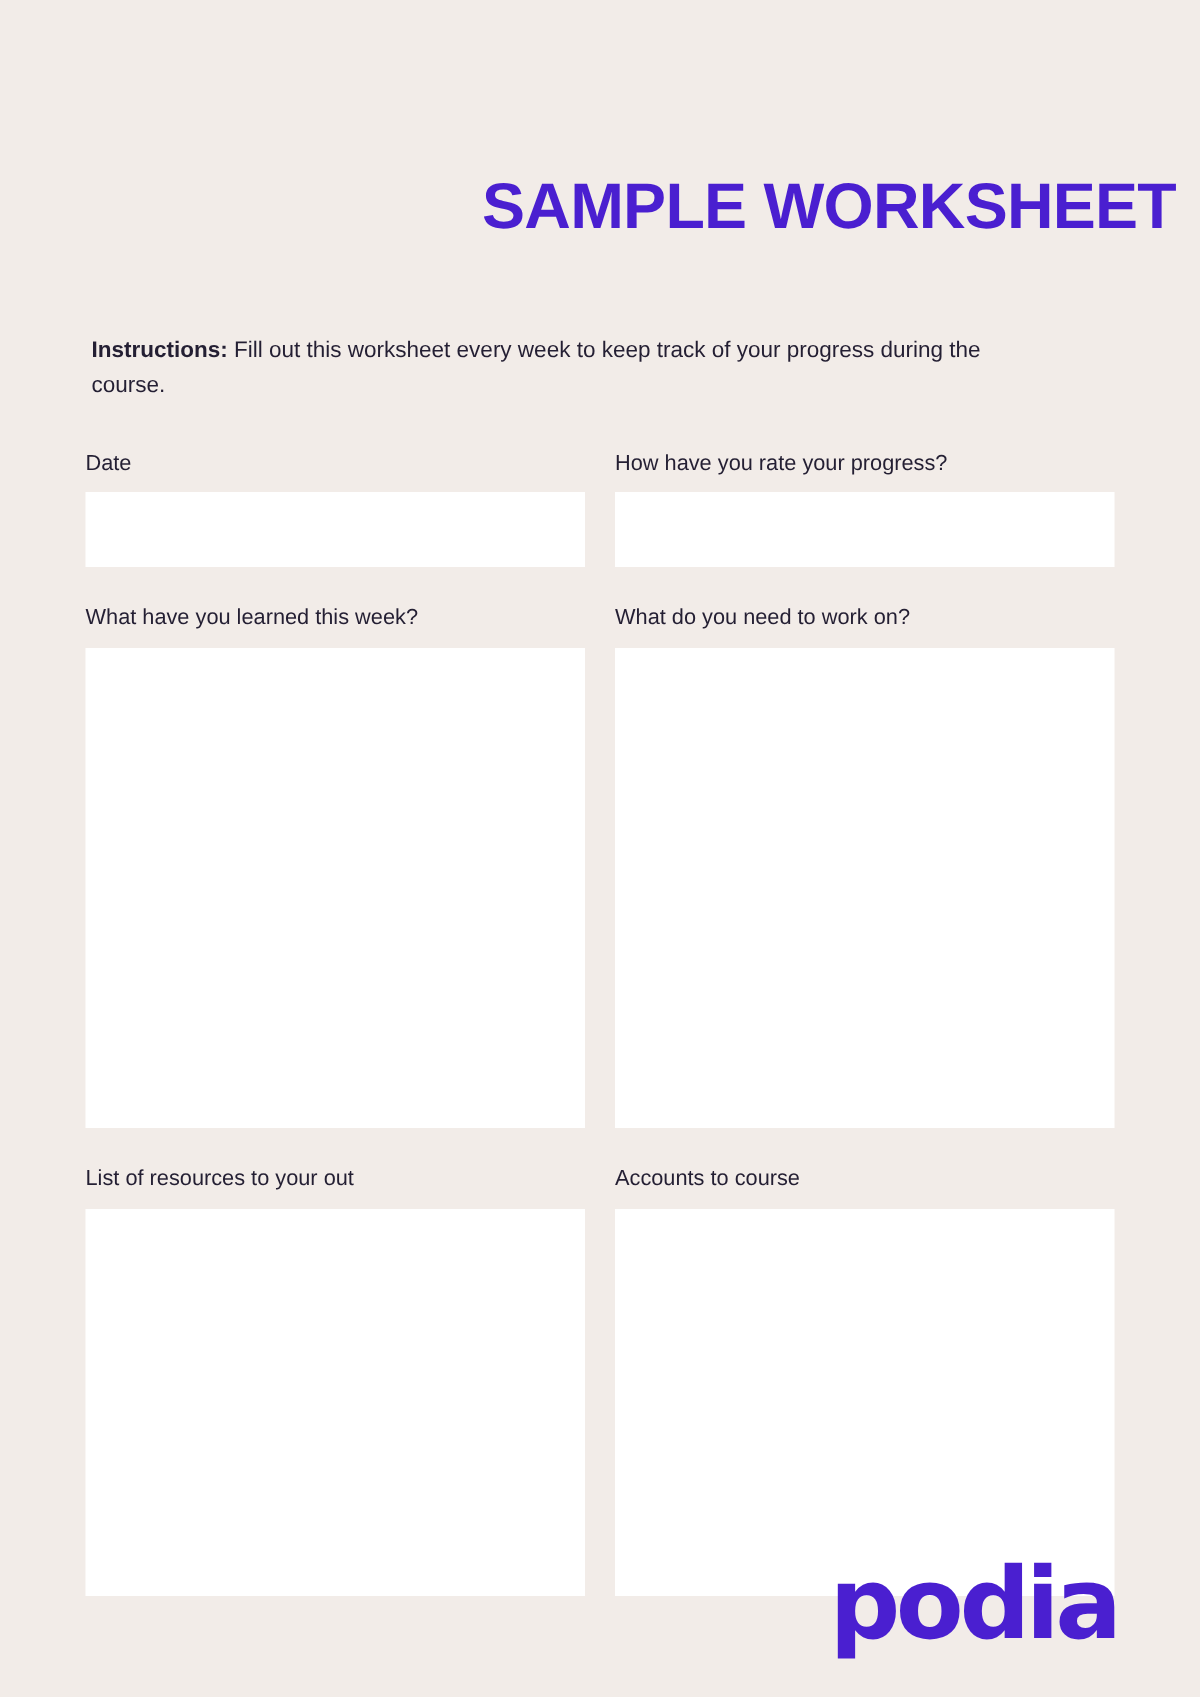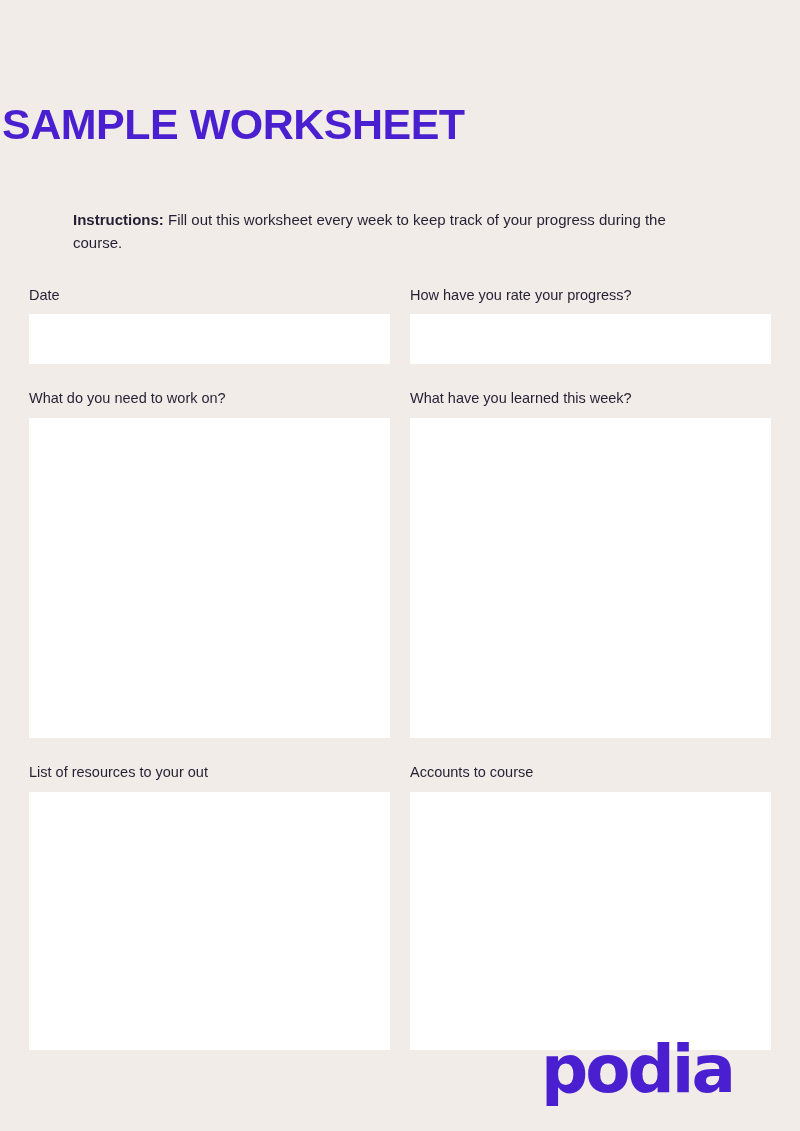--- a/index.html
+++ b/index.html
@@ -14,43 +14,43 @@
     color: #1f1a2e;
     position: relative;
     overflow: hidden;
   }
   .page {
     position: absolute;
     inset: 0;
     padding: 0;
   }
   .title {
-    text-align: left;
+    text-align: right;
     color: #4a1fd0;
     font-size: 43px;
     font-weight: bold;
     letter-spacing: -0.5px;
-    margin: 2px;
+    margin: 16px;
     padding-top: 101px;
     line-height: 1;
     font-family: "Liberation Sans", sans-serif;
   }
   .instructions {
-    margin: 16px;
+    margin: 4px;
     padding: 46px 57px 0 57px;
     font-size: 15px;
     line-height: 1.55;
     color: #241f33;
     max-width: 620px;
   }
   .instructions b {
     font-weight: bold;
   }
   .grid {
-    padding: 0 29px;
+    padding: 0 57px;
     margin-top: 31px;
   }
   .row {
     display: flex;
     gap: 20px;
   }
   .col {
     flex: 1 1 0;
     min-width: 0;
   }
@@ -65,21 +65,21 @@
     width: 100%;
     box-sizing: border-box;
     border: none;
   }
   .box-small { height: 50px; }
   .box-tall { height: 320px; }
   .box-med { height: 258px; }
   .row-gap { margin-top: 25px; }
   .logo {
     position: absolute;
-    right: 67px;
+    right: 55px;
     bottom: 28px;
     color: #4a1fd0;
     font-size: 66px;
     font-weight: bold;
     letter-spacing: -3px;
     line-height: 1;
     font-family: "DejaVu Sans", sans-serif;
   }
 </style>
 </head>
@@ -99,25 +99,25 @@
         <div class="field-box box-small"></div>
       </div>
       <div class="col">
         <div class="field-label">How have you rate your progress?</div>
         <div class="field-box box-small"></div>
       </div>
     </div>
 
     <div class="row row-gap">
       <div class="col">
-        <div class="field-label">What do you need to work on?</div>
+        <div class="field-label">What have you learned this week?</div>
         <div class="field-box box-tall"></div>
       </div>
       <div class="col">
-        <div class="field-label">What have you learned this week?</div>
+        <div class="field-label">What do you need to work on?</div>
         <div class="field-box box-tall"></div>
       </div>
     </div>
 
     <div class="row row-gap">
       <div class="col">
         <div class="field-label">List of resources to your out</div>
         <div class="field-box box-med"></div>
       </div>
       <div class="col">

